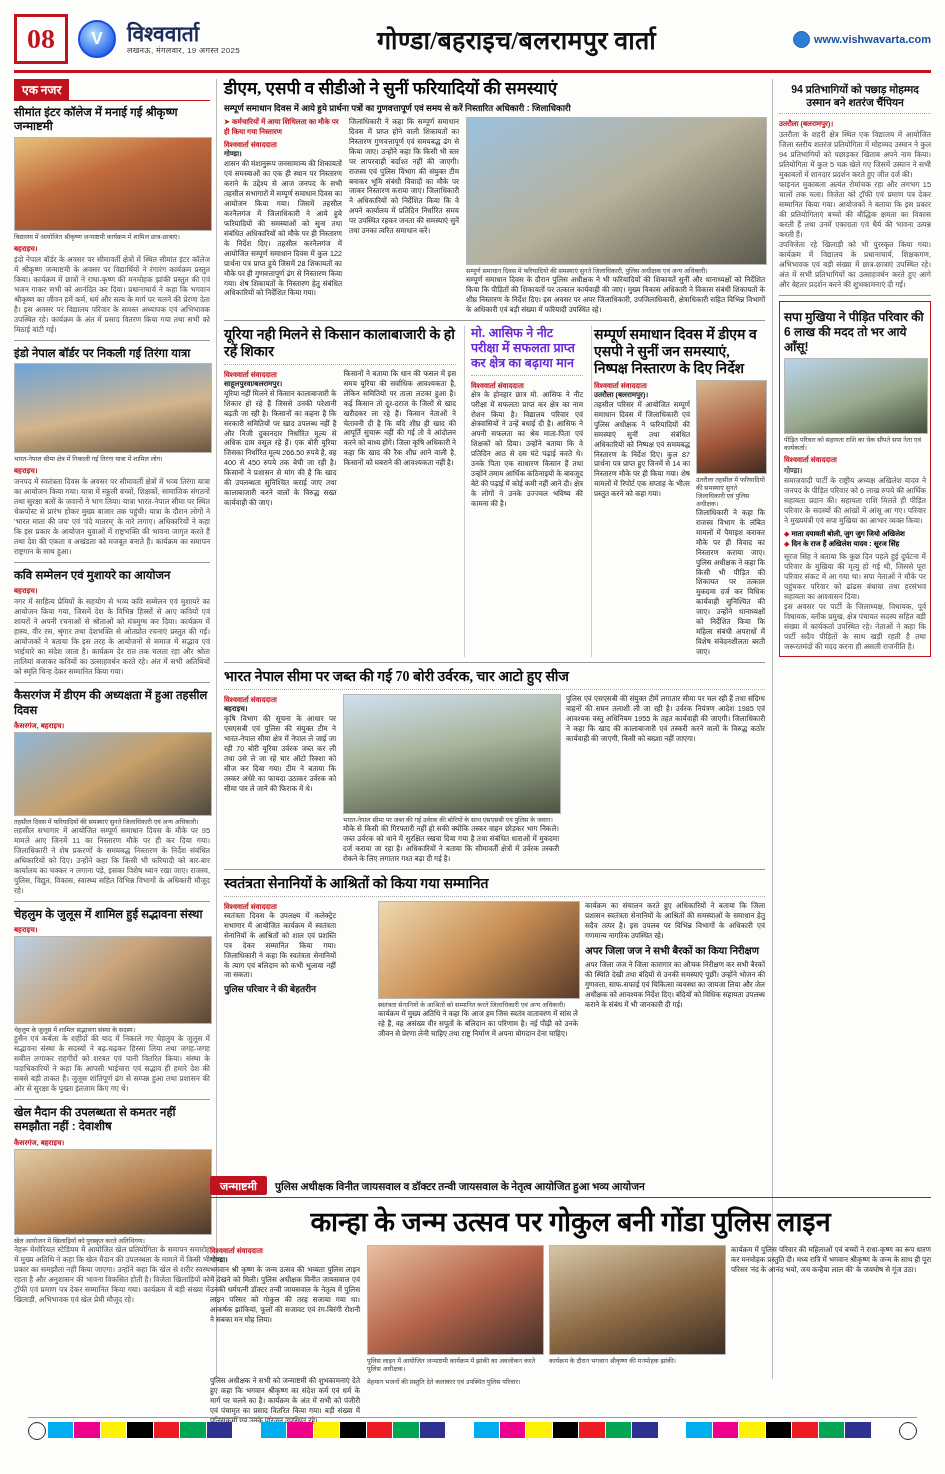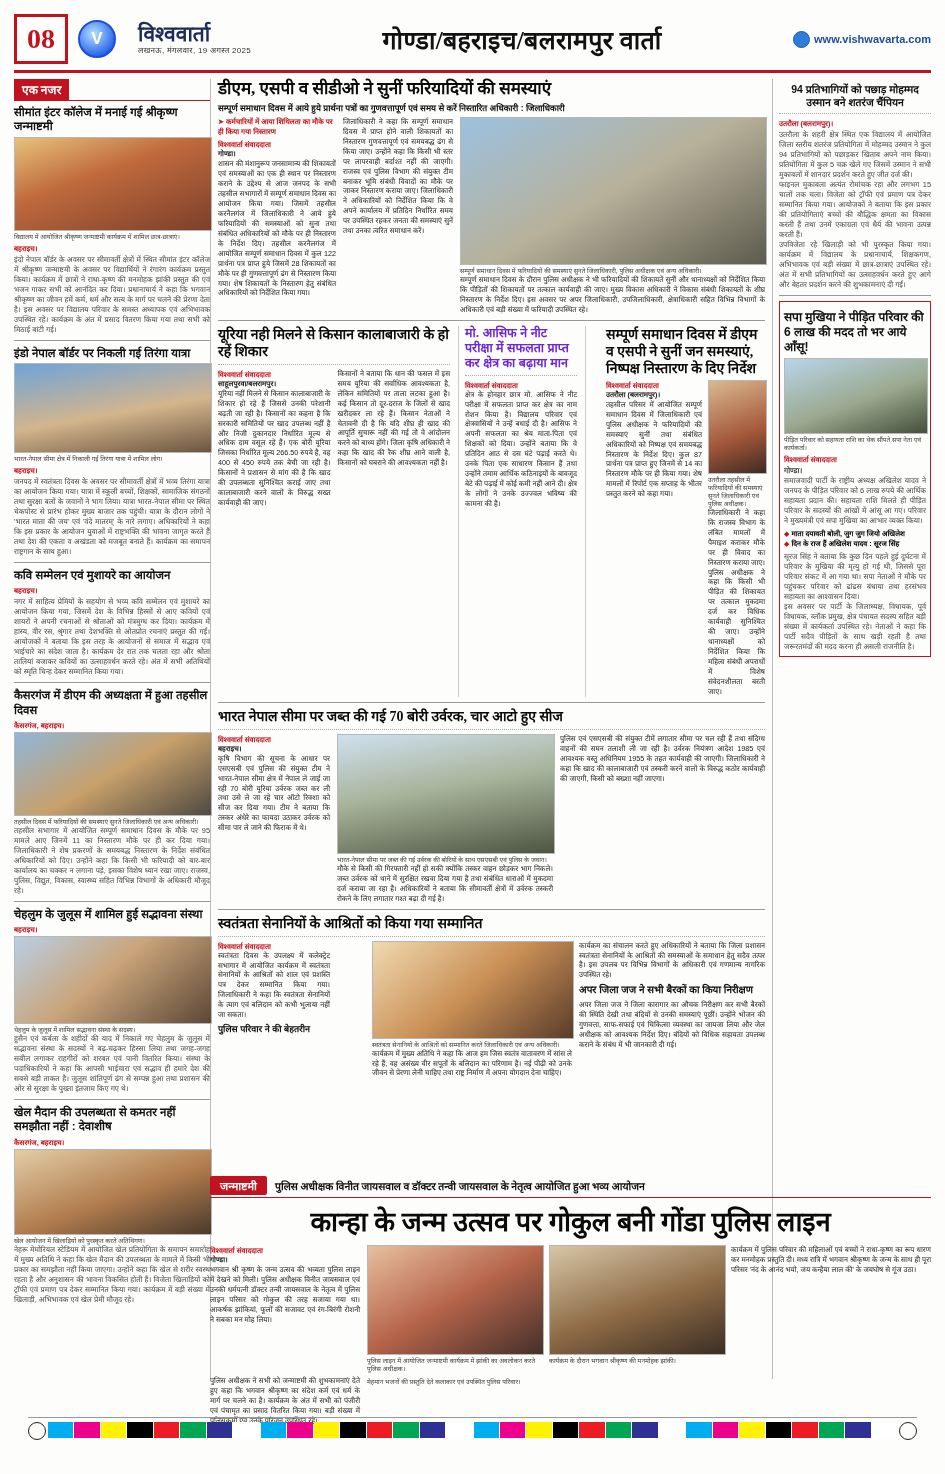--- a/index.html
+++ b/index.html
@@ -16,36 +16,36 @@
     width:48px;height:44px;border:3px solid #c1121f;color:#c1121f;
     font-size:28px;font-weight:bold;display:flex;align-items:center;justify-content:center;
     font-family:"Liberation Serif",serif;
   }
   .logo-wrap{display:flex;align-items:center;margin-left:10px;}
   .logo-badge{
     width:34px;height:34px;border-radius:50%;border:2px solid #1d4ed8;
     background:radial-gradient(circle at 40% 35%,#b6e2ff 0%,#2563eb 75%);
     display:flex;align-items:center;justify-content:center;color:#fff;font-weight:bold;font-size:17px;
   }
-  .logo-text{margin-left:22px;line-height:1;}
+  .logo-text{margin-left:11px;line-height:1;}
   .logo-text .t1{font-size:21px;font-weight:bold;color:#1b2b5a;font-family:"Liberation Serif",serif;}
   .logo-text .t2{font-size:8px;color:#333;letter-spacing:.3px;margin-top:2px;}
   .center-title{
     flex:1;text-align:center;font-size:25px;font-weight:bold;color:#111;
     font-family:"Liberation Serif",serif;letter-spacing:.3px;
   }
   .site{display:flex;align-items:center;font-size:11px;color:#1b4fa0;font-weight:bold;}
   .globe{
     width:15px;height:15px;border-radius:50%;background:#2e7dd7;margin-right:4px;
     border:1px solid #1a5fb4;
   }
 
   
   .body-grid{display:flex;margin-top:6px;height:1300px;}
-  .col-left{width:196px;border-right:1px solid #bbb;}
+  .col-left{width:196px;border-right:1px solid #bbb;padding-right:6px;}
   .col-main{flex:1;padding:0 7px;}
   .col-right{width:152px;border-left:1px solid #bbb;padding-left:6px;}
 
   .redbar{
     background:#c1121f;color:#fff;font-size:12px;font-weight:bold;padding:2px 8px;display:inline-block;
     font-family:"Liberation Serif",serif;
   }
   .ek-nazar-wrap{border-bottom:1px solid #c1121f;margin-bottom:4px;}
   .hl{font-size:11.5px;font-weight:bold;color:#111;line-height:1.25;margin:4px 0 3px;}
   .sub{font-size:7.4px;color:#444;line-height:1.35;text-align:justify;}
@@ -214,21 +214,21 @@
              <div class="bodytext">किसानों ने बताया कि धान की फसल में इस समय यूरिया की सर्वाधिक आवश्यकता है, लेकिन समितियों पर ताला लटका हुआ है। कई किसान तो दूर-दराज के जिलों से खाद खरीदकर ला रहे हैं। किसान नेताओं ने चेतावनी दी है कि यदि शीघ्र ही खाद की आपूर्ति सुचारू नहीं की गई तो वे आंदोलन करने को बाध्य होंगे। जिला कृषि अधिकारी ने कहा कि खाद की रैक शीघ्र आने वाली है, किसानों को घबराने की आवश्यकता नहीं है।</div>
            </div>
          </div>
        </div>
        <div style="width:112px;border-left:1px solid #ccc;padding-left:6px;">
          <div class="lead3">मो. आसिफ ने नीट परीक्षा में सफलता प्राप्त कर क्षेत्र का बढ़ाया मान</div>
          <div class="thinrule"></div>
          <div class="dateline">विश्ववार्ता संवाददाता</div>
          <div class="bodytext">क्षेत्र के होनहार छात्र मो. आसिफ ने नीट परीक्षा में सफलता प्राप्त कर क्षेत्र का नाम रोशन किया है। विद्यालय परिवार एवं क्षेत्रवासियों ने उन्हें बधाई दी है। आसिफ ने अपनी सफलता का श्रेय माता-पिता एवं शिक्षकों को दिया। उन्होंने बताया कि वे प्रतिदिन आठ से दस घंटे पढ़ाई करते थे। उनके पिता एक साधारण किसान हैं तथा उन्होंने तमाम आर्थिक कठिनाइयों के बावजूद बेटे की पढ़ाई में कोई कमी नहीं आने दी। क्षेत्र के लोगों ने उनके उज्ज्वल भविष्य की कामना की है।</div>
        </div>
-       <div style="flex:1;border-left:1px solid #ccc;padding-left:20px;">
+       <div style="flex:1;border-left:1px solid #ccc;padding-left:2px;">
          <div class="lead2">सम्पूर्ण समाधान दिवस में डीएम व एसपी ने सुनीं जन समस्याएं, निष्पक्ष निस्तारण के दिए निर्देश</div>
          <div style="display:flex;gap:6px;margin-top:3px;">
            <div style="width:96px;">
              <div class="dateline">विश्ववार्ता संवाददाता</div>
              <div class="bodytext"><b>उतरौला (बलरामपुर)।</b></div>
              <div class="bodytext">तहसील परिसर में आयोजित सम्पूर्ण समाधान दिवस में जिलाधिकारी एवं पुलिस अधीक्षक ने फरियादियों की समस्याएं सुनीं तथा संबंधित अधिकारियों को निष्पक्ष एवं समयबद्ध निस्तारण के निर्देश दिए। कुल 87 प्रार्थना पत्र प्राप्त हुए जिनमें से 14 का निस्तारण मौके पर ही किया गया। शेष मामलों में रिपोर्ट एक सप्ताह के भीतर प्रस्तुत करने को कहा गया।</div>
            </div>
            <div style="flex:1">
              <div class="photo ph-g" style="height:92px"></div>
              <div class="figcap">उतरौला तहसील में फरियादियों की समस्याएं सुनते जिलाधिकारी एवं पुलिस अधीक्षक।</div>

